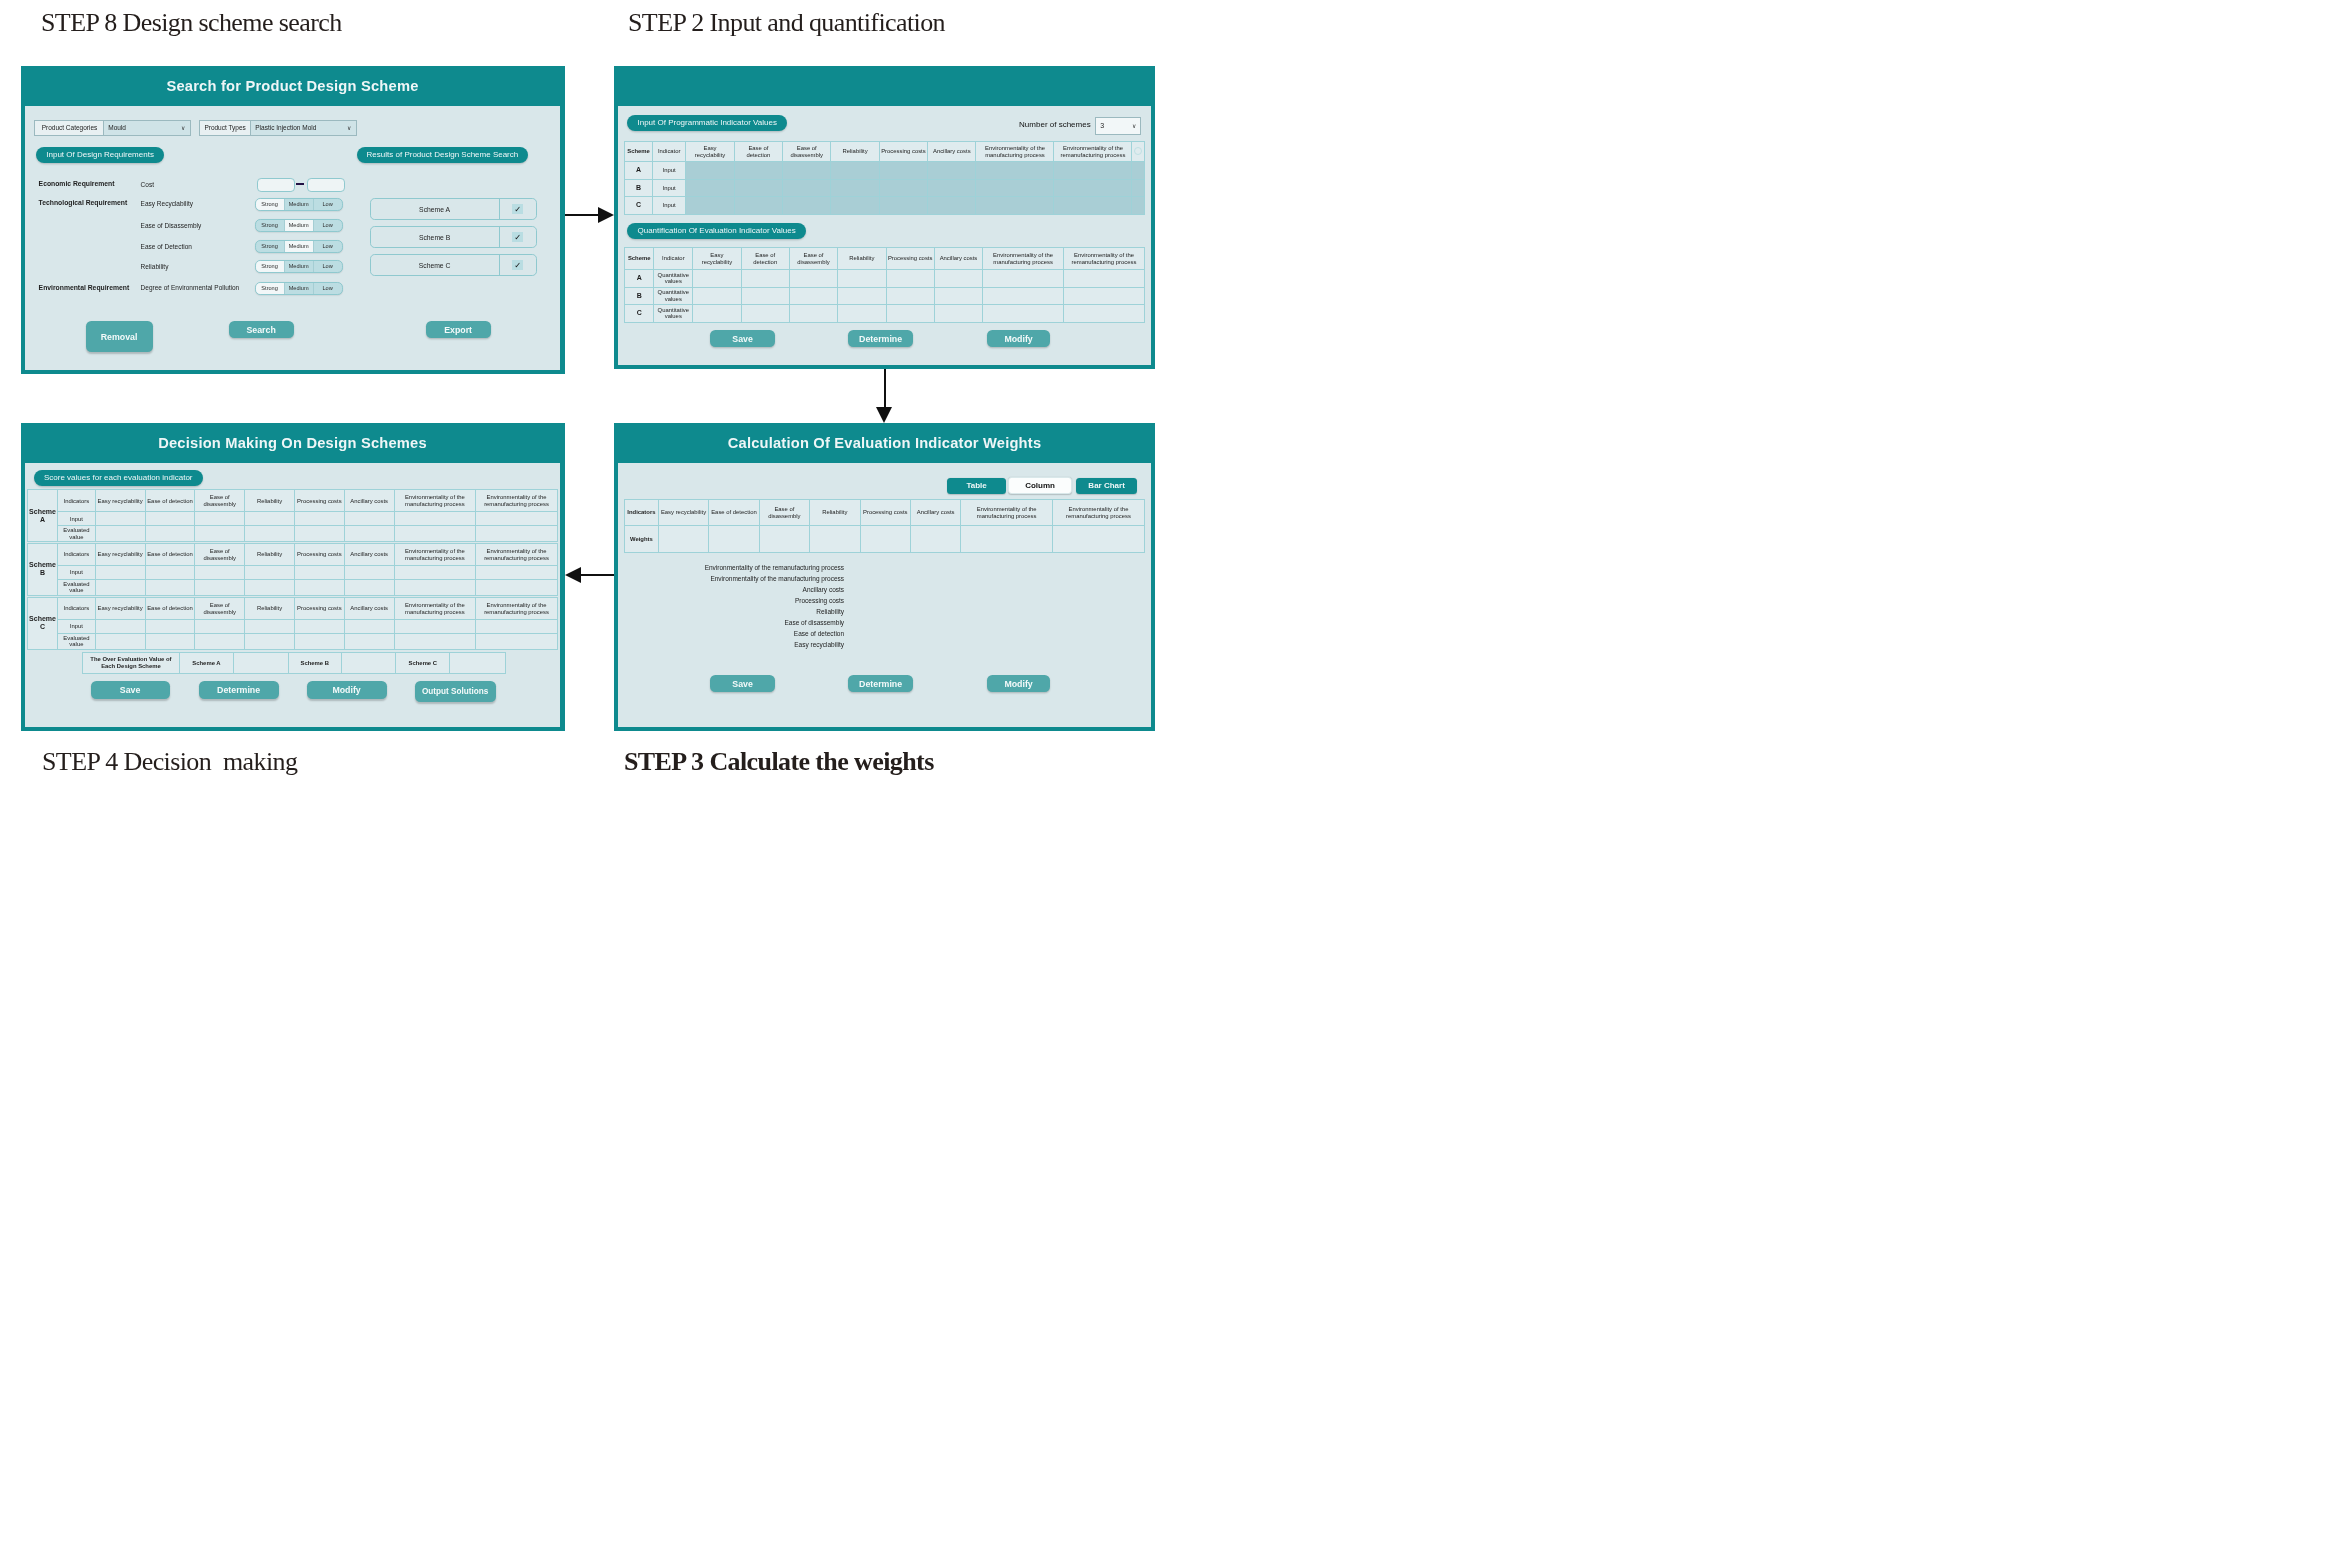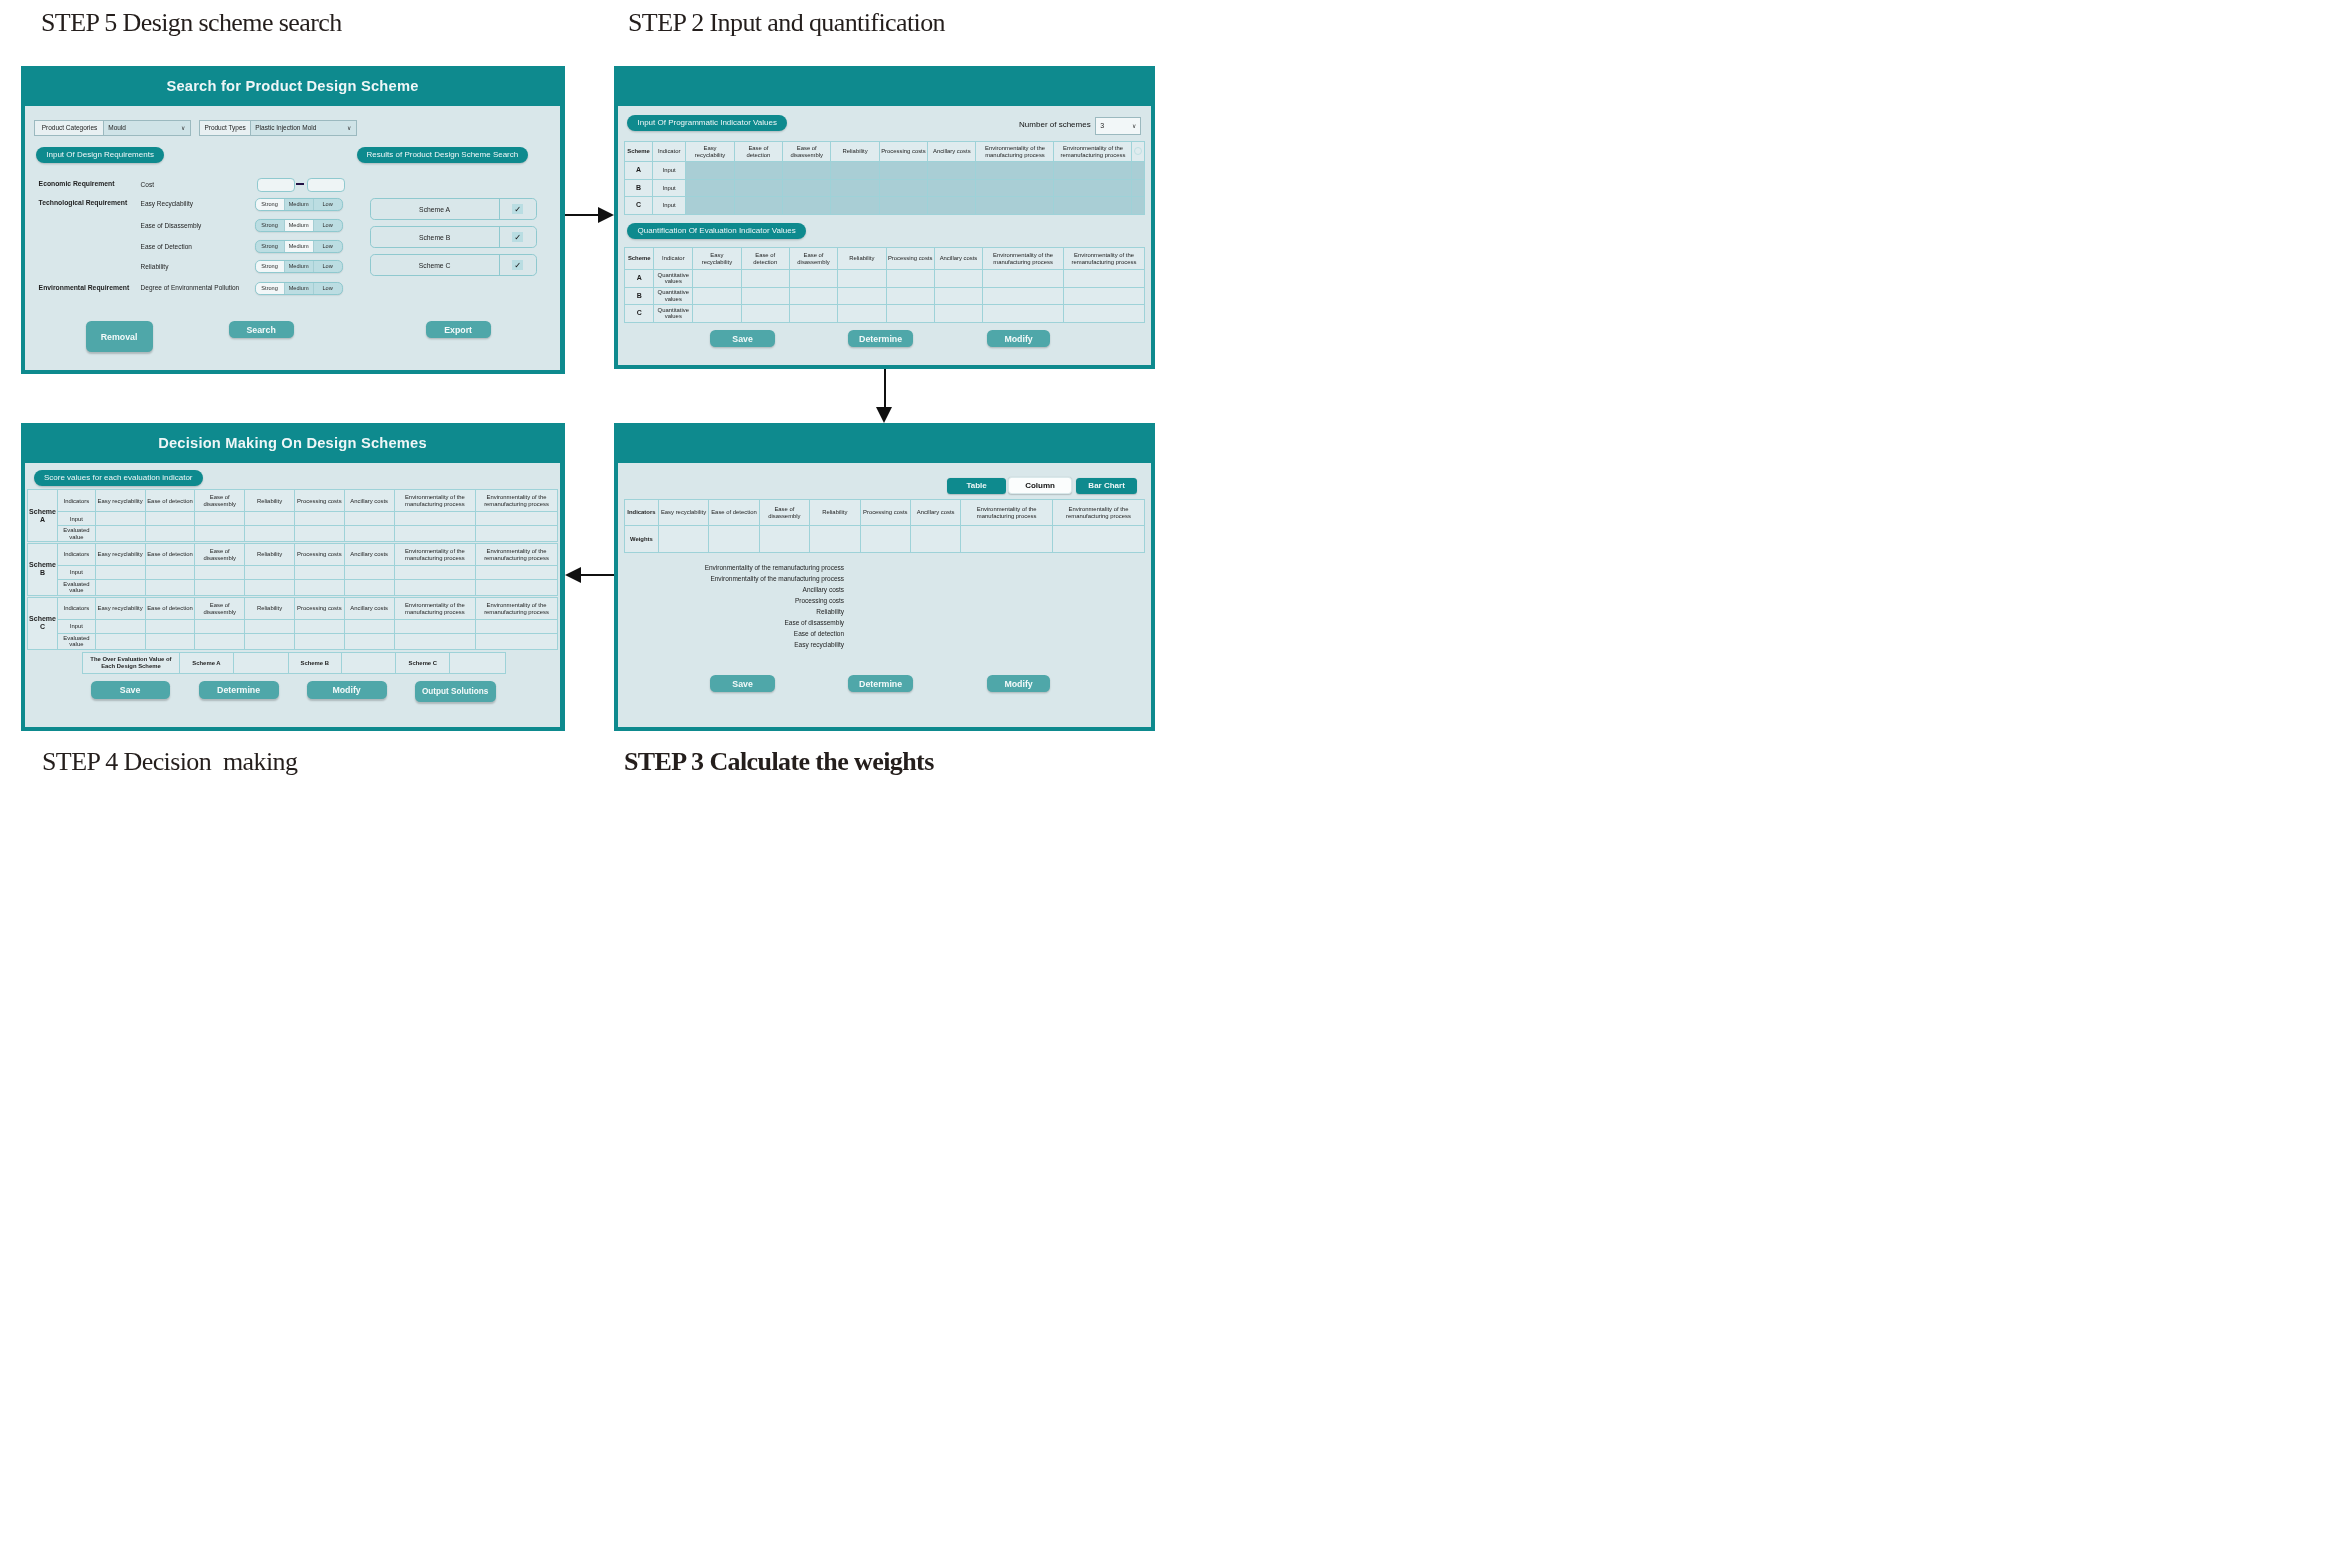--- a/index.html
+++ b/index.html
@@ -49,21 +49,21 @@
   .select-box{position:absolute;background:#f2f7f8;border:0.6px solid #9bb9bf;display:flex;align-items:center;justify-content:space-between;padding:0 4.1px;font-size:7px;}
   
   .arrow-line{position:absolute;background:#101010;}
   .tri-right{position:absolute;width:0;height:0;border-top:8.2px solid transparent;border-bottom:8.2px solid transparent;border-left:16px solid #101010;}
   .tri-down{position:absolute;width:0;height:0;border-left:8.8px solid transparent;border-right:8.8px solid transparent;border-top:16px solid #101010;}
   .tri-left{position:absolute;width:0;height:0;border-top:8.2px solid transparent;border-bottom:8.2px solid transparent;border-right:16px solid #101010;}
 </style>
 </head>
 <body>
 
-<div class="step-label" style="left:41px;top:8.2px;">STEP 5 Design scheme search</div>
+<div class="step-label" style="left:41px;top:8.2px;">STEP 8 Design scheme search</div>
 <div class="step-label" style="left:628px;top:8.2px;">STEP 2 Input and quantification</div>
 <div class="step-label" style="left:42px;top:747px;">STEP 4 Decision  making</div>
 <div class="step-label" style="left:624px;top:747px;font-weight:bold;">STEP 3 Calculate the weights</div>
 
 <div>
   <div class="arrow-line" style="left:565px;top:214px;width:34px;height:1.8px;"></div>
   <div class="tri-right" style="left:598px;top:207px;"></div>
 </div>
 <div>
   <div class="arrow-line" style="left:884px;top:369px;width:1.8px;height:39px;"></div>
@@ -309,20 +309,23 @@
     </tbody>
       </table>
 
     <div class="btn" style="left:92px;top:224px;width:65px;height:17px;">Save</div>
     <div class="btn" style="left:230px;top:224px;width:65px;height:17px;">Determine</div>
     <div class="btn" style="left:369px;top:224px;width:63px;height:17px;">Modify</div>
   </div>
 </div>
 
 <div class="panel" style="left:614px;top:423px;width:541px;height:308px;">
+  <div class="band">
+      <div class="ptitle">Calculation Of Evaluation Indicator Weights</div>
+    </div>
   <div class="pbody">
     <div class="viewbtn filled" style="left:329px;top:15.3px;width:59px;">Table</div>
     <div class="viewbtn outline" style="left:390px;top:14px;width:62px;">Column</div>
     <div class="viewbtn filled" style="left:458px;top:15.3px;width:61px;">Bar Chart</div>
 
     <table class="grid" style="left:5.9px;top:36px;width:521px;">
       <colgroup>
           <col style="width:6.5%">
           <col style="width:9.7%">
           <col style="width:9.7%">

